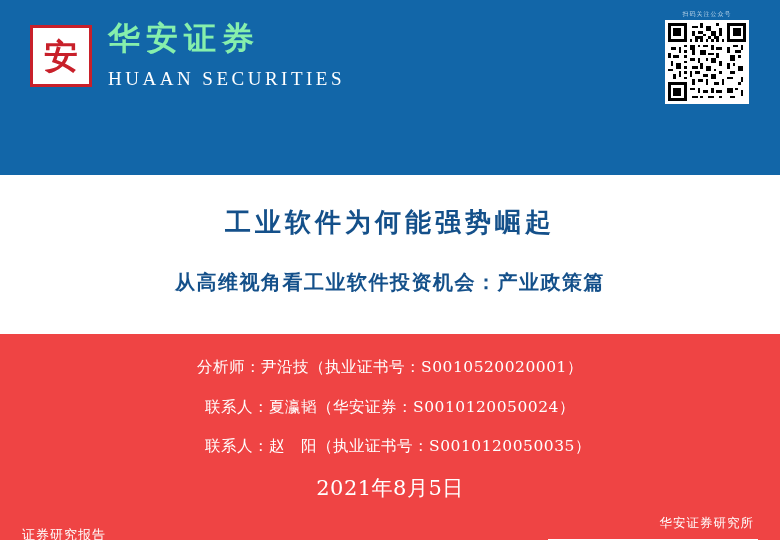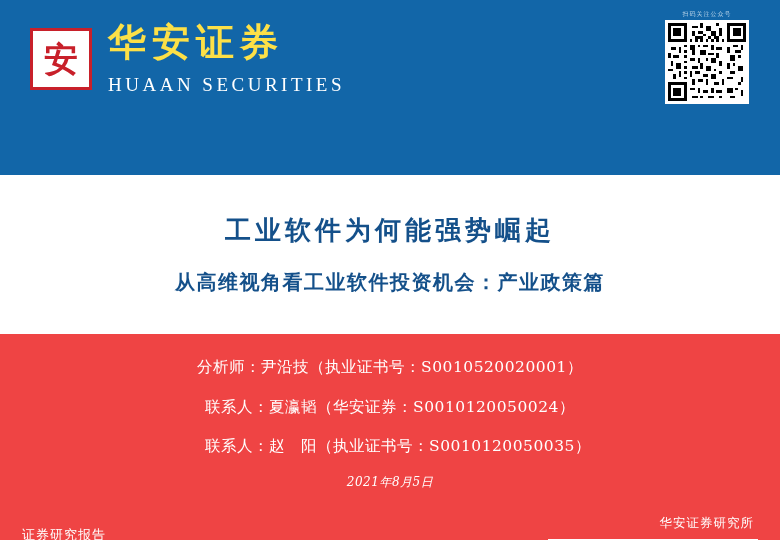--- a/index.html
+++ b/index.html
@@ -57,23 +57,23 @@
     font-size: 34px;
     font-weight: bold;
     line-height: 1;
   }
   .logo-text {
     display: flex;
     flex-direction: column;
     justify-content: center;
   }
   .logo-cn {
-    color: #fde047;
-    font-family: "DejaVu Serif", serif;
-    font-size: 38px;
+    color: #86efac;
+    font-family: "DejaVu Serif", serif;
+    font-size: 32px;
     font-weight: bold;
     letter-spacing: 6px;
     line-height: 1.05;
     white-space: nowrap;
   }
   .logo-en {
     color: #ffffff;
     font-family: "Liberation Serif", serif;
     font-size: 19px;
     letter-spacing: 3.5px;
@@ -128,21 +128,21 @@
     margin: 0 0 26px 0;
     line-height: 1.1;
     white-space: nowrap;
   }
   .sub-title {
     color: #14508a;
     font-family: "DejaVu Serif", serif;
     font-size: 20px;
     font-weight: bold;
     letter-spacing: 1.5px;
-    margin: 0;
+    margin: 8px;
     line-height: 1.1;
     white-space: nowrap;
   }
 
   
   .authors {
     position: absolute;
     left: 0;
     top: 334px;
     width: 780px;
@@ -160,25 +160,24 @@
   }
   .author-line.a1 { position: absolute; left: 0; right: 0; top: 26px; }
   .author-line.a2 { position: absolute; left: 0; right: 0; top: 66px; }
   .author-line.a3 { position: absolute; left: 16px; right: 0; top: 105px; }
   .pub-date {
     position: absolute;
     left: 0; right: 0;
     top: 140px;
     color: #ffffff;
     font-family: "DejaVu Serif", serif;
-    font-size: 12px;
+    font-size: 21px;
     text-align: center;
     letter-spacing: 0.5px;
     white-space: nowrap;
-    font-style: italic;
   }
 
   
   .footer-left {
     position: absolute;
     left: 22px;
     bottom: 16px;
     color: #ffffff;
     font-family: "DejaVu Serif", serif;
     font-size: 13px;

